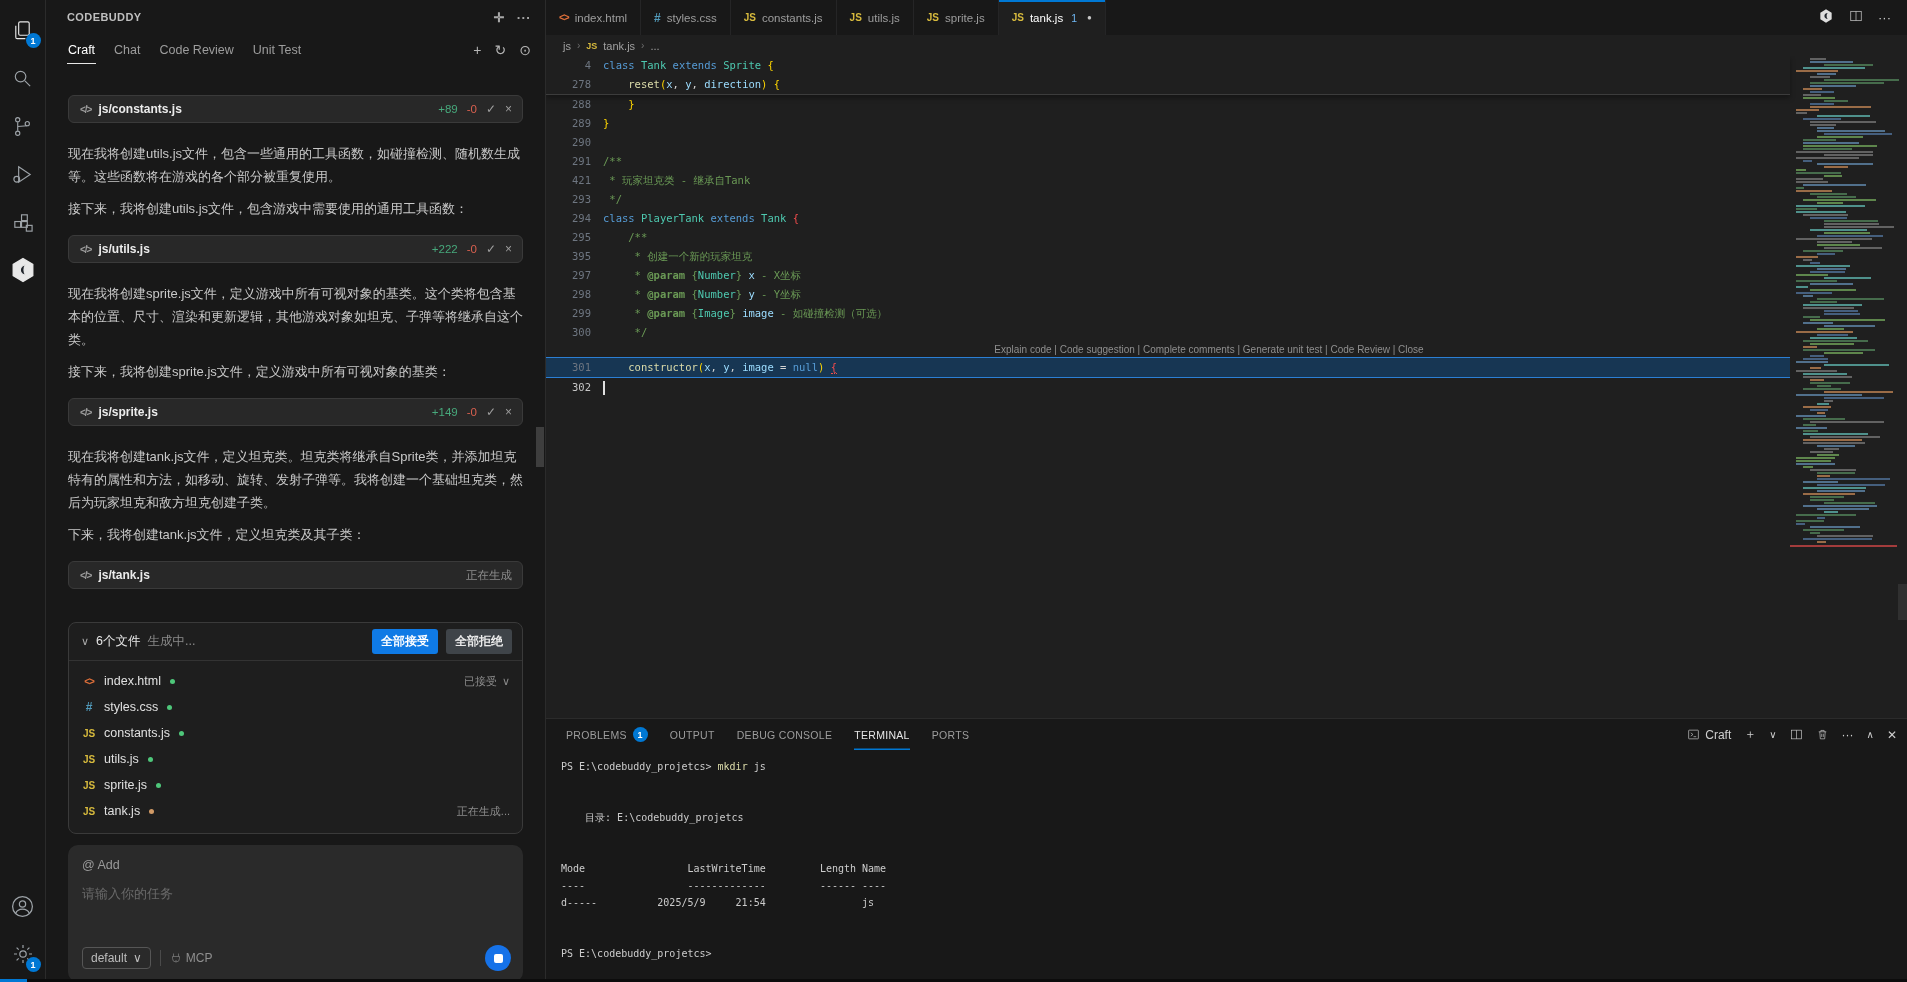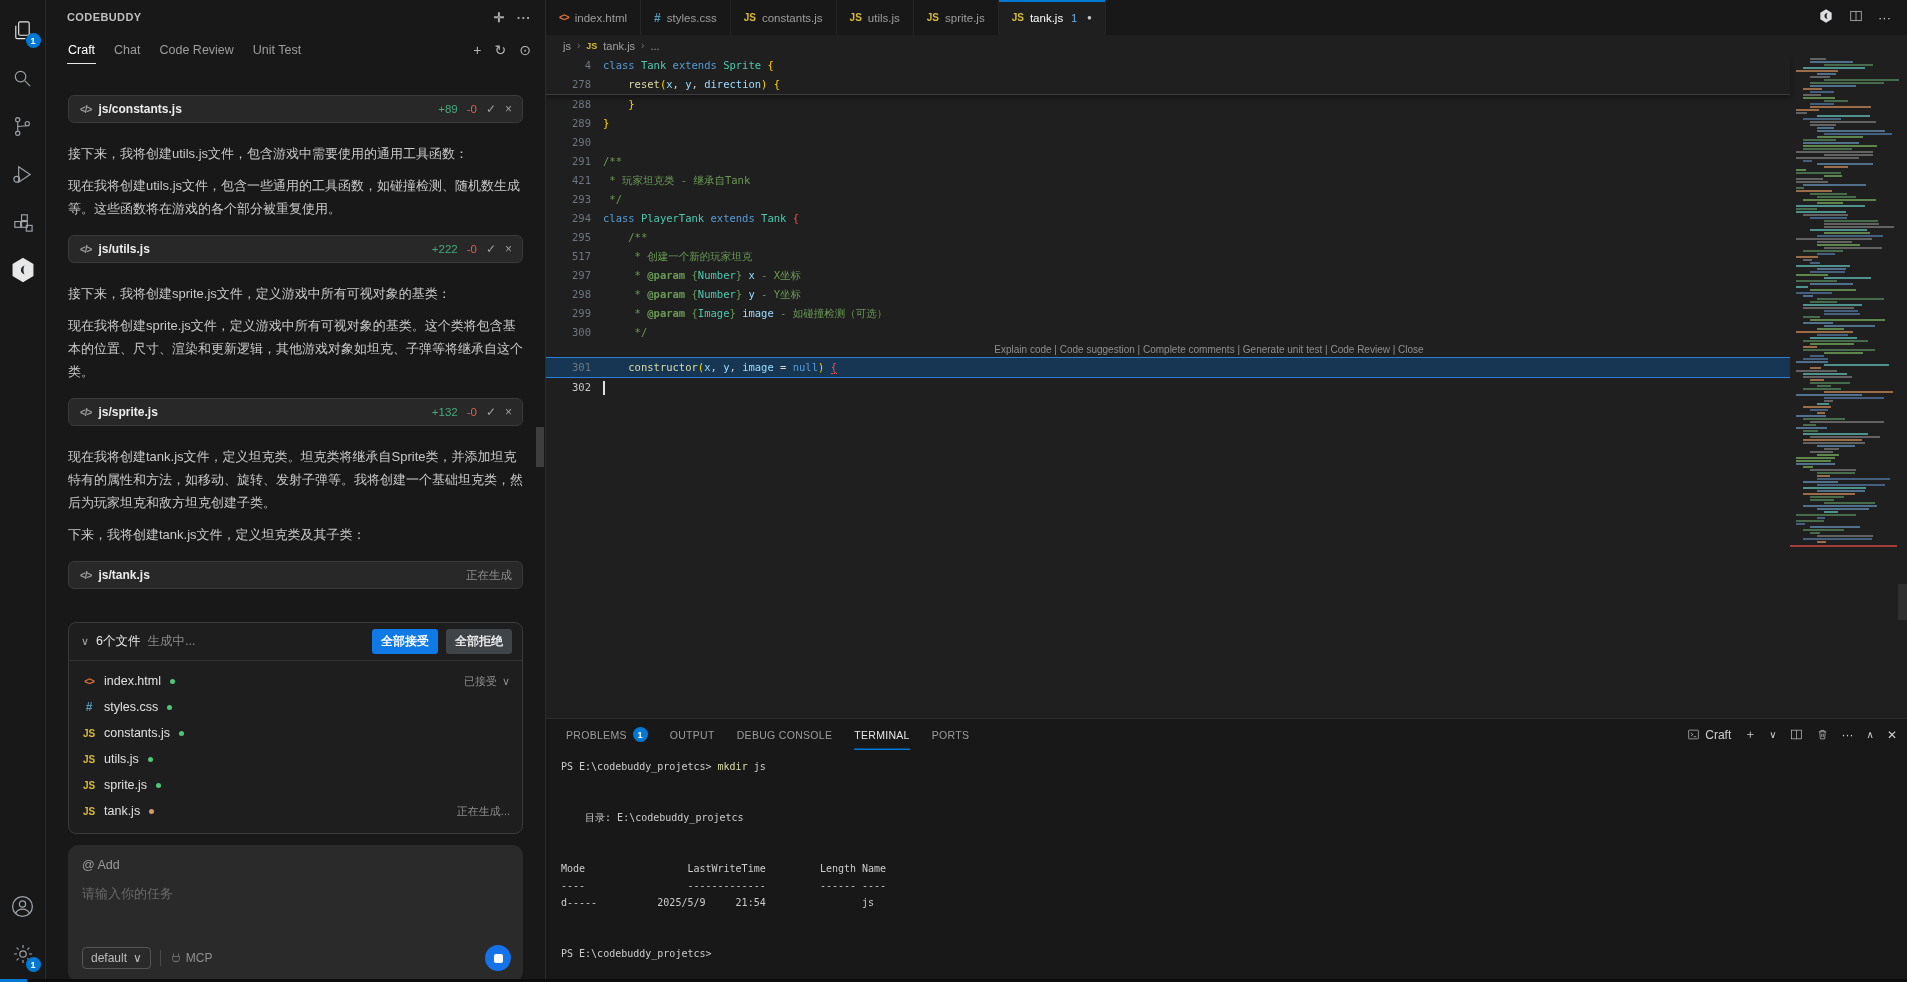--- a/index.html
+++ b/index.html
@@ -238,39 +238,39 @@
         <div class="card">
           <span class="ci">&lt;/&gt;</span>
           <span class="cname">js/constants.js</span>
           <span class="cright">
             <span class="plus">+89</span>
             <span class="minus">-0</span>
             <span class="cact">✓</span>
             <span class="cact">×</span>
           </span>
         </div>
+        <div class="p">现在我将创建utils.js文件，包含一些通用的工具函数，如碰撞检测、随机数生成等。这些函数将在游戏的各个部分被重复使用。</div>
         <div class="p">接下来，我将创建utils.js文件，包含游戏中需要使用的通用工具函数：</div>
-        <div class="p">现在我将创建utils.js文件，包含一些通用的工具函数，如碰撞检测、随机数生成等。这些函数将在游戏的各个部分被重复使用。</div>
         <div class="card">
           <span class="ci">&lt;/&gt;</span>
           <span class="cname">js/utils.js</span>
           <span class="cright">
             <span class="plus">+222</span>
             <span class="minus">-0</span>
             <span class="cact">✓</span>
             <span class="cact">×</span>
           </span>
         </div>
+        <div class="p">现在我将创建sprite.js文件，定义游戏中所有可视对象的基类。这个类将包含基本的位置、尺寸、渲染和更新逻辑，其他游戏对象如坦克、子弹等将继承自这个类。</div>
         <div class="p">接下来，我将创建sprite.js文件，定义游戏中所有可视对象的基类：</div>
-        <div class="p">现在我将创建sprite.js文件，定义游戏中所有可视对象的基类。这个类将包含基本的位置、尺寸、渲染和更新逻辑，其他游戏对象如坦克、子弹等将继承自这个类。</div>
         <div class="card">
           <span class="ci">&lt;/&gt;</span>
           <span class="cname">js/sprite.js</span>
           <span class="cright">
-            <span class="plus">+132</span>
+            <span class="plus">+149</span>
             <span class="minus">-0</span>
             <span class="cact">✓</span>
             <span class="cact">×</span>
           </span>
         </div>
         <div class="p">现在我将创建tank.js文件，定义坦克类。坦克类将继承自Sprite类，并添加坦克特有的属性和方法，如移动、旋转、发射子弹等。我将创建一个基础坦克类，然后为玩家坦克和敌方坦克创建子类。</div>
         <div class="p">下来，我将创建tank.js文件，定义坦克类及其子类：</div>
         <div class="card">
           <span class="ci">&lt;/&gt;</span>
           <span class="cname">js/tank.js</span>
@@ -416,21 +416,21 @@
           </div>
         <div>
             <div class="crow"><span class="gut">288</span><span class="cct"><span class="tk-pln">    </span><span class="tk-gold">}</span></span></div>
             <div class="crow"><span class="gut">289</span><span class="cct"><span class="tk-gold">}</span></span></div>
             <div class="crow"><span class="gut">290</span><span class="cct"></span></div>
             <div class="crow"><span class="gut">291</span><span class="cct"><span class="tk-cm">/**</span></span></div>
             <div class="crow"><span class="gut">421</span><span class="cct"><span class="tk-cm"> * 玩家坦克类 - 继承自Tank</span></span></div>
             <div class="crow"><span class="gut">293</span><span class="cct"><span class="tk-cm"> */</span></span></div>
             <div class="crow"><span class="gut">294</span><span class="cct"><span class="tk-kw">class</span><span class="tk-pln"> </span><span class="tk-type">PlayerTank</span><span class="tk-pln"> </span><span class="tk-kw">extends</span><span class="tk-pln"> </span><span class="tk-type">Tank</span><span class="tk-pln"> </span><span class="tk-err">{</span></span></div>
             <div class="crow"><span class="gut">295</span><span class="cct"><span class="tk-cm">    /**</span></span></div>
-            <div class="crow"><span class="gut">517</span><span class="cct"><span class="tk-cm">     * 创建一个新的玩家坦克</span></span></div>
+            <div class="crow"><span class="gut">395</span><span class="cct"><span class="tk-cm">     * 创建一个新的玩家坦克</span></span></div>
             <div class="crow"><span class="gut">297</span><span class="cct"><span class="tk-cm">     * </span><span class="tk-docb">@param</span><span class="tk-cm"> {</span><span class="tk-type">Number</span><span class="tk-cm">} </span><span class="tk-var">x</span><span class="tk-cm"> - X坐标</span></span></div>
             <div class="crow"><span class="gut">298</span><span class="cct"><span class="tk-cm">     * </span><span class="tk-docb">@param</span><span class="tk-cm"> {</span><span class="tk-type">Number</span><span class="tk-cm">} </span><span class="tk-var">y</span><span class="tk-cm"> - Y坐标</span></span></div>
             <div class="crow"><span class="gut">299</span><span class="cct"><span class="tk-cm">     * </span><span class="tk-docb">@param</span><span class="tk-cm"> {</span><span class="tk-type">Image</span><span class="tk-cm">} </span><span class="tk-var">image</span><span class="tk-cm"> - 如碰撞检测（可选）</span></span></div>
             <div class="crow"><span class="gut">300</span><span class="cct"><span class="tk-cm">     */</span></span></div>
             <div class="lens">Explain code | Code suggestion | Complete comments | Generate unit test | Code Review | Close</div>
             <div class="crow hl"><span class="gut">301</span><span class="cct"><span class="tk-pln">    </span><span class="tk-fn">constructor</span><span class="tk-gold">(</span><span class="tk-var">x</span><span class="tk-pln">, </span><span class="tk-var">y</span><span class="tk-pln">, </span><span class="tk-var">image</span><span class="tk-pln"> = </span><span class="tk-kw">null</span><span class="tk-gold">)</span><span class="tk-pln"> </span><span class="tk-err2">{</span></span></div>
             <div class="crow"><span class="gut act">302</span><span class="cct"><span class="cursorbar"></span></span></div>
           </div>
       </div>
       <div class="minimap">

